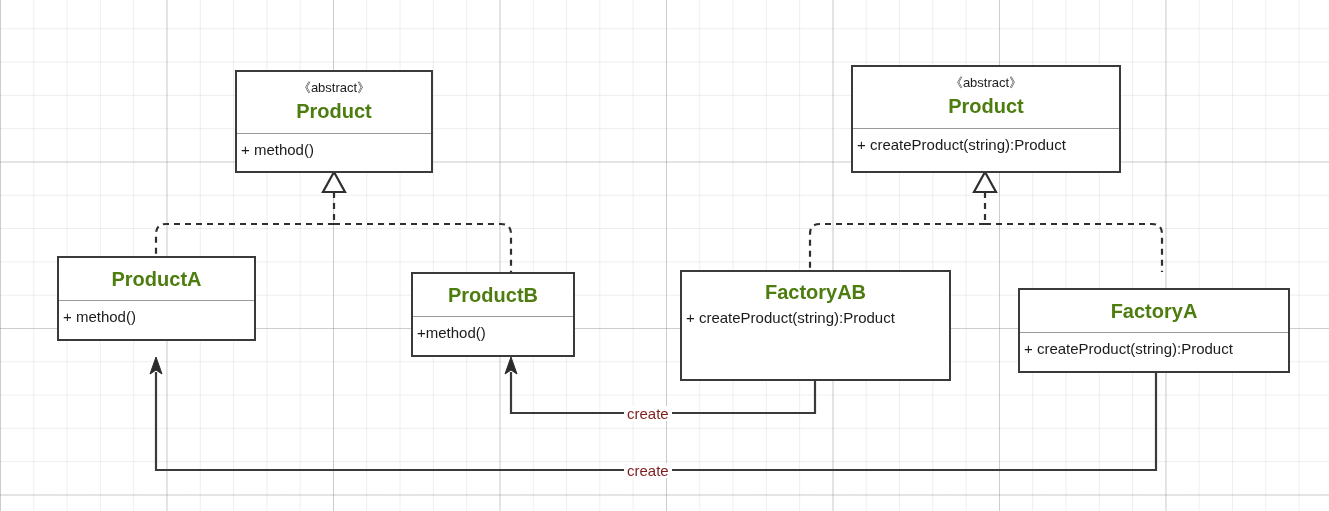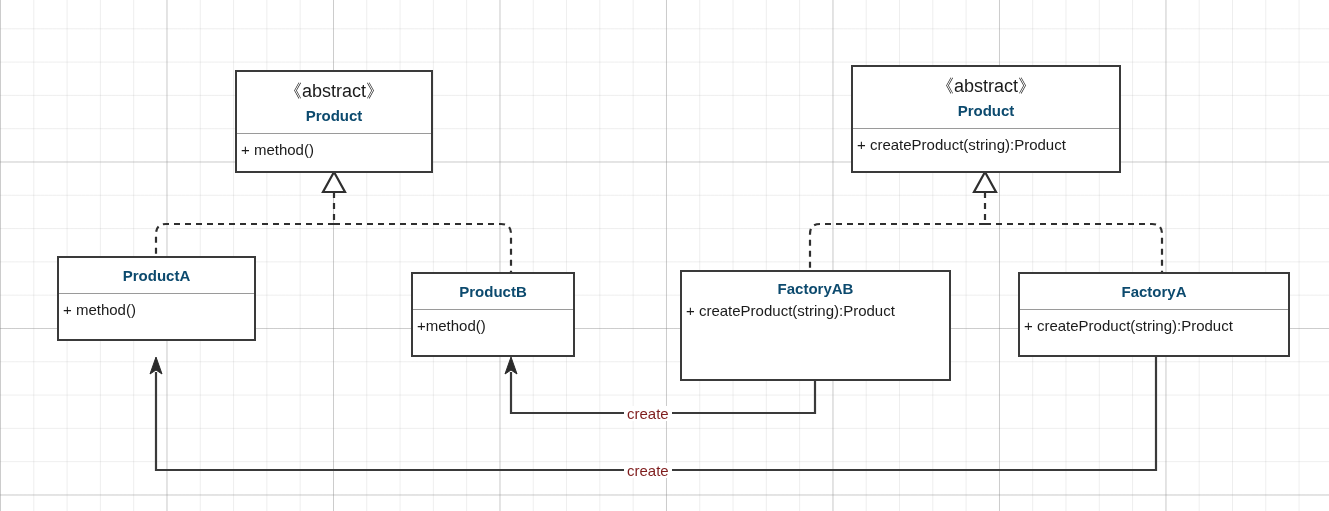--- a/index.html
+++ b/index.html
@@ -49,30 +49,30 @@
     box-sizing: border-box;
     text-align: center;
     padding: 7px 6px 7px 6px;
     line-height: 1.42;
   }
   .uml-head.with-divider {
     border-bottom: 1px solid #9a9a9a;
   }
   .stereotype {
     display: block;
-    font-size: 18px;
+    font-size: 13px;
     color: #1b1b1b;
     font-weight: normal;
     letter-spacing: 0px;
   }
   .class-name {
     display: block;
-    font-size: 15px;
+    font-size: 20px;
     font-weight: bold;
-    color: #0c4a6e;
+    color: #4d7c0f;
   }
   .uml-members {
     box-sizing: border-box;
     padding: 6px 20px 6px 4px;
     font-size: 15px;
     color: #1b1b1b;
     text-align: left;
     line-height: 1.3;
   }
   .uml-members .member {
@@ -177,21 +177,21 @@
 
   <div class="uml-class" style="left:680px; top:270px; width:271px; height:111px;">
     <div class="uml-head compact">
       <span class="class-name">FactoryAB</span>
     </div>
     <div class="uml-members compact">
       <span class="member">+ createProduct(string):Product</span>
     </div>
   </div>
 
-  <div class="uml-class" style="left:1018px; top:272px; width:272px; height:85px;">
+  <div class="uml-class" style="left:1018px; top:288px; width:272px; height:85px;">
     <div class="uml-head with-divider">
       <span class="class-name">FactoryA</span>
     </div>
     <div class="uml-members">
       <span class="member">+ createProduct(string):Product</span>
     </div>
   </div>
 
 </div>
 

